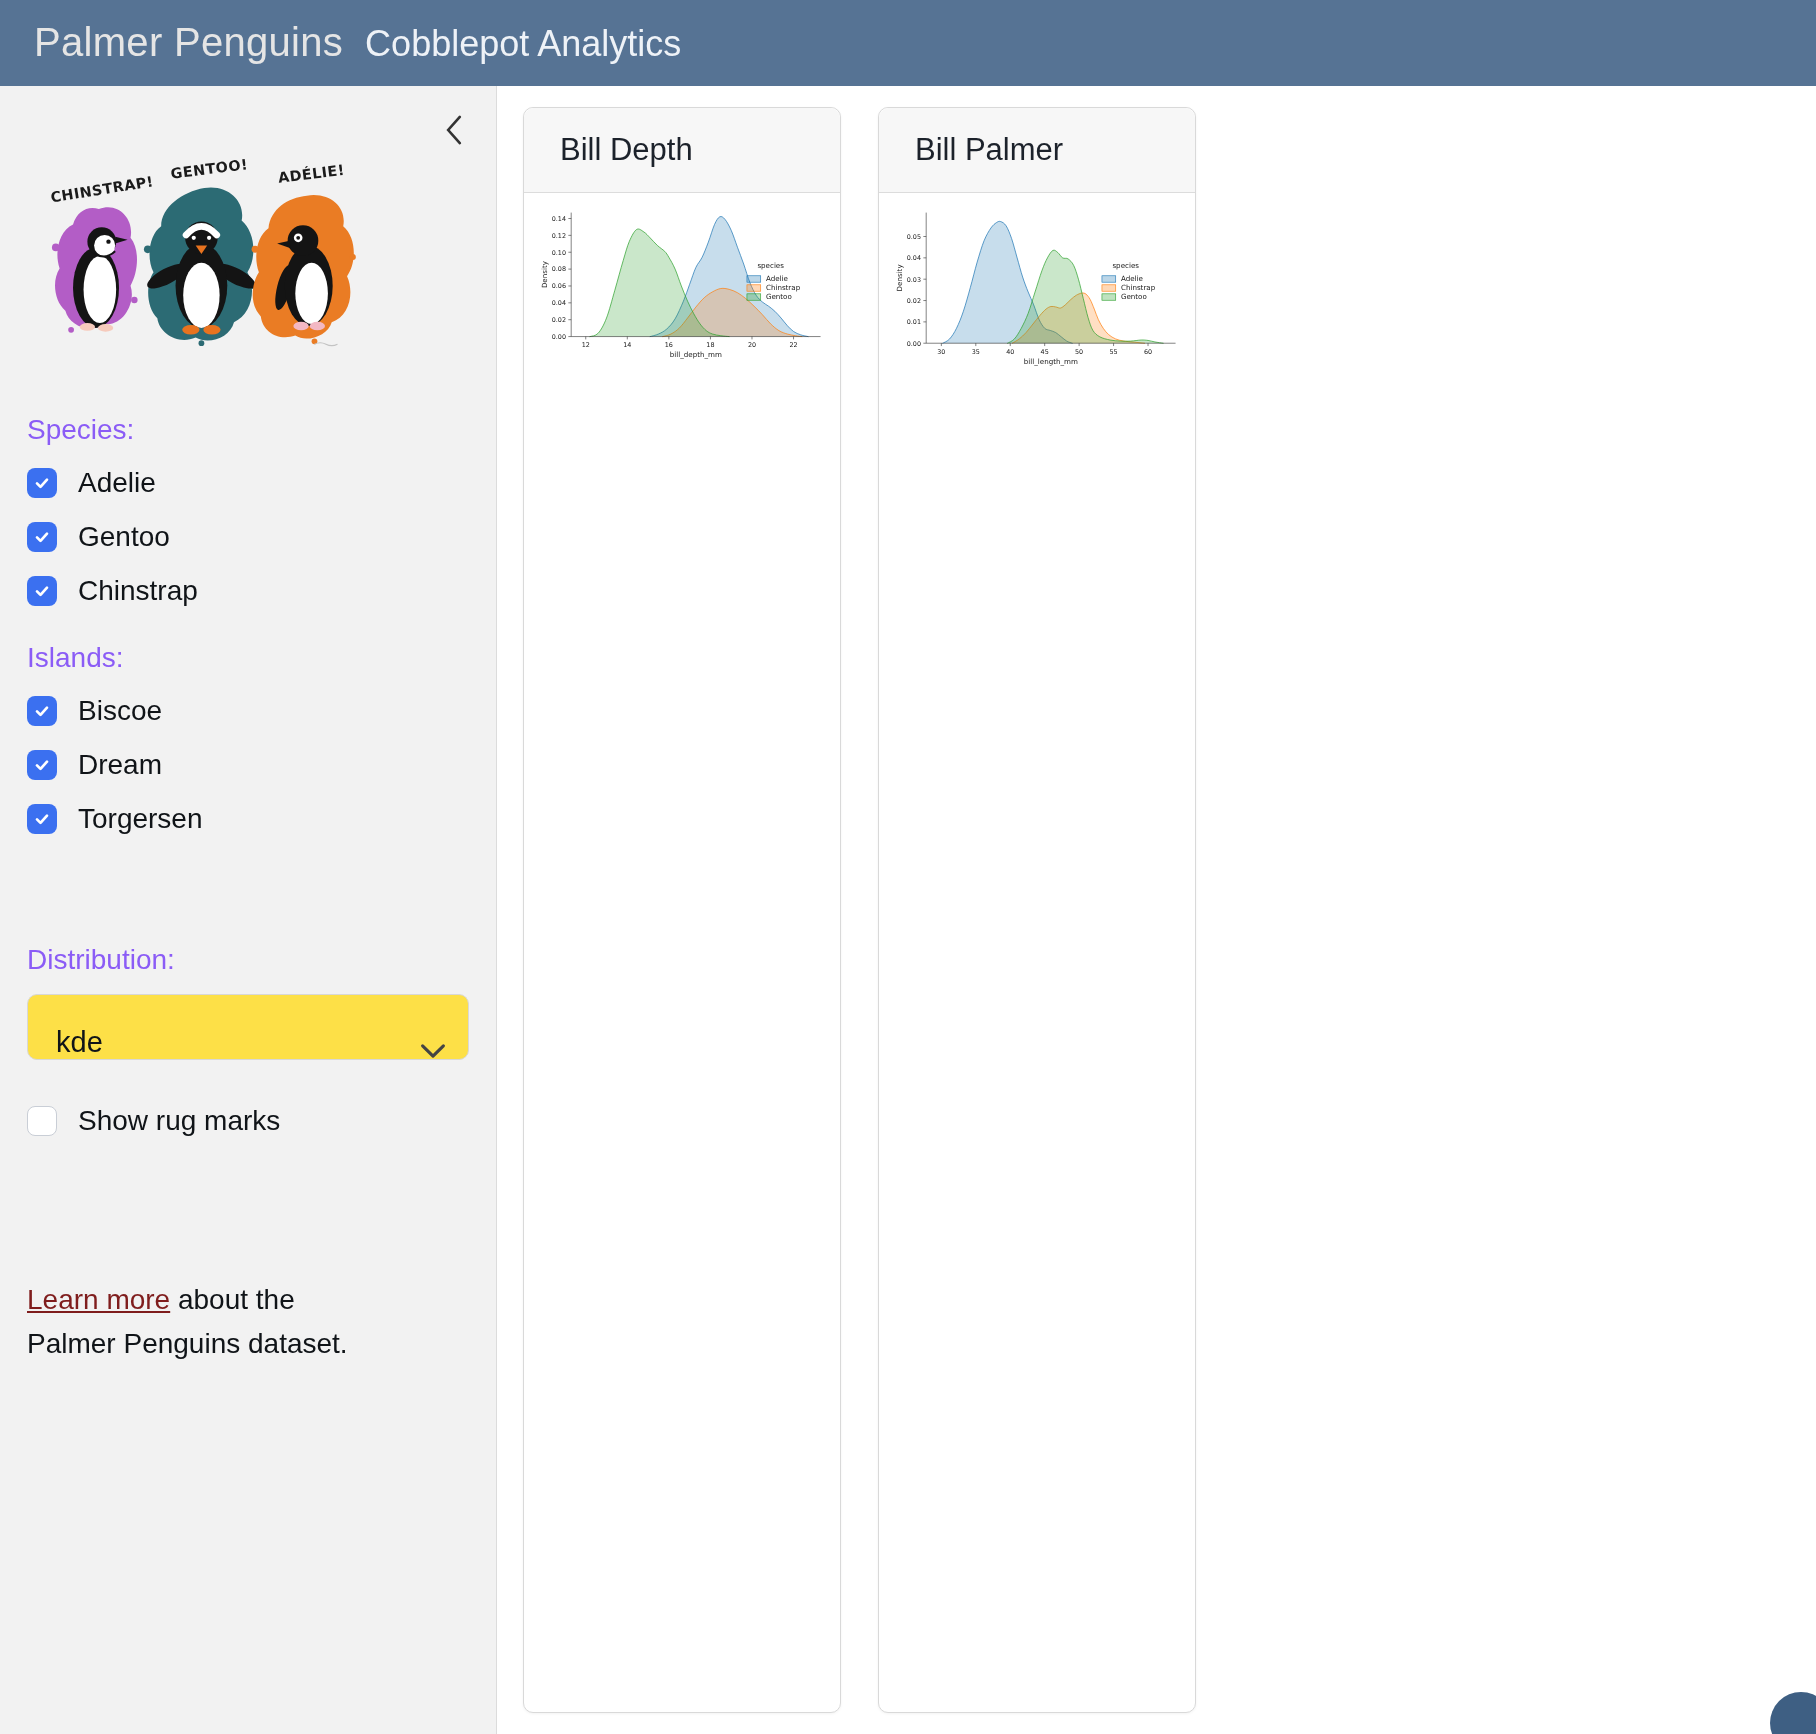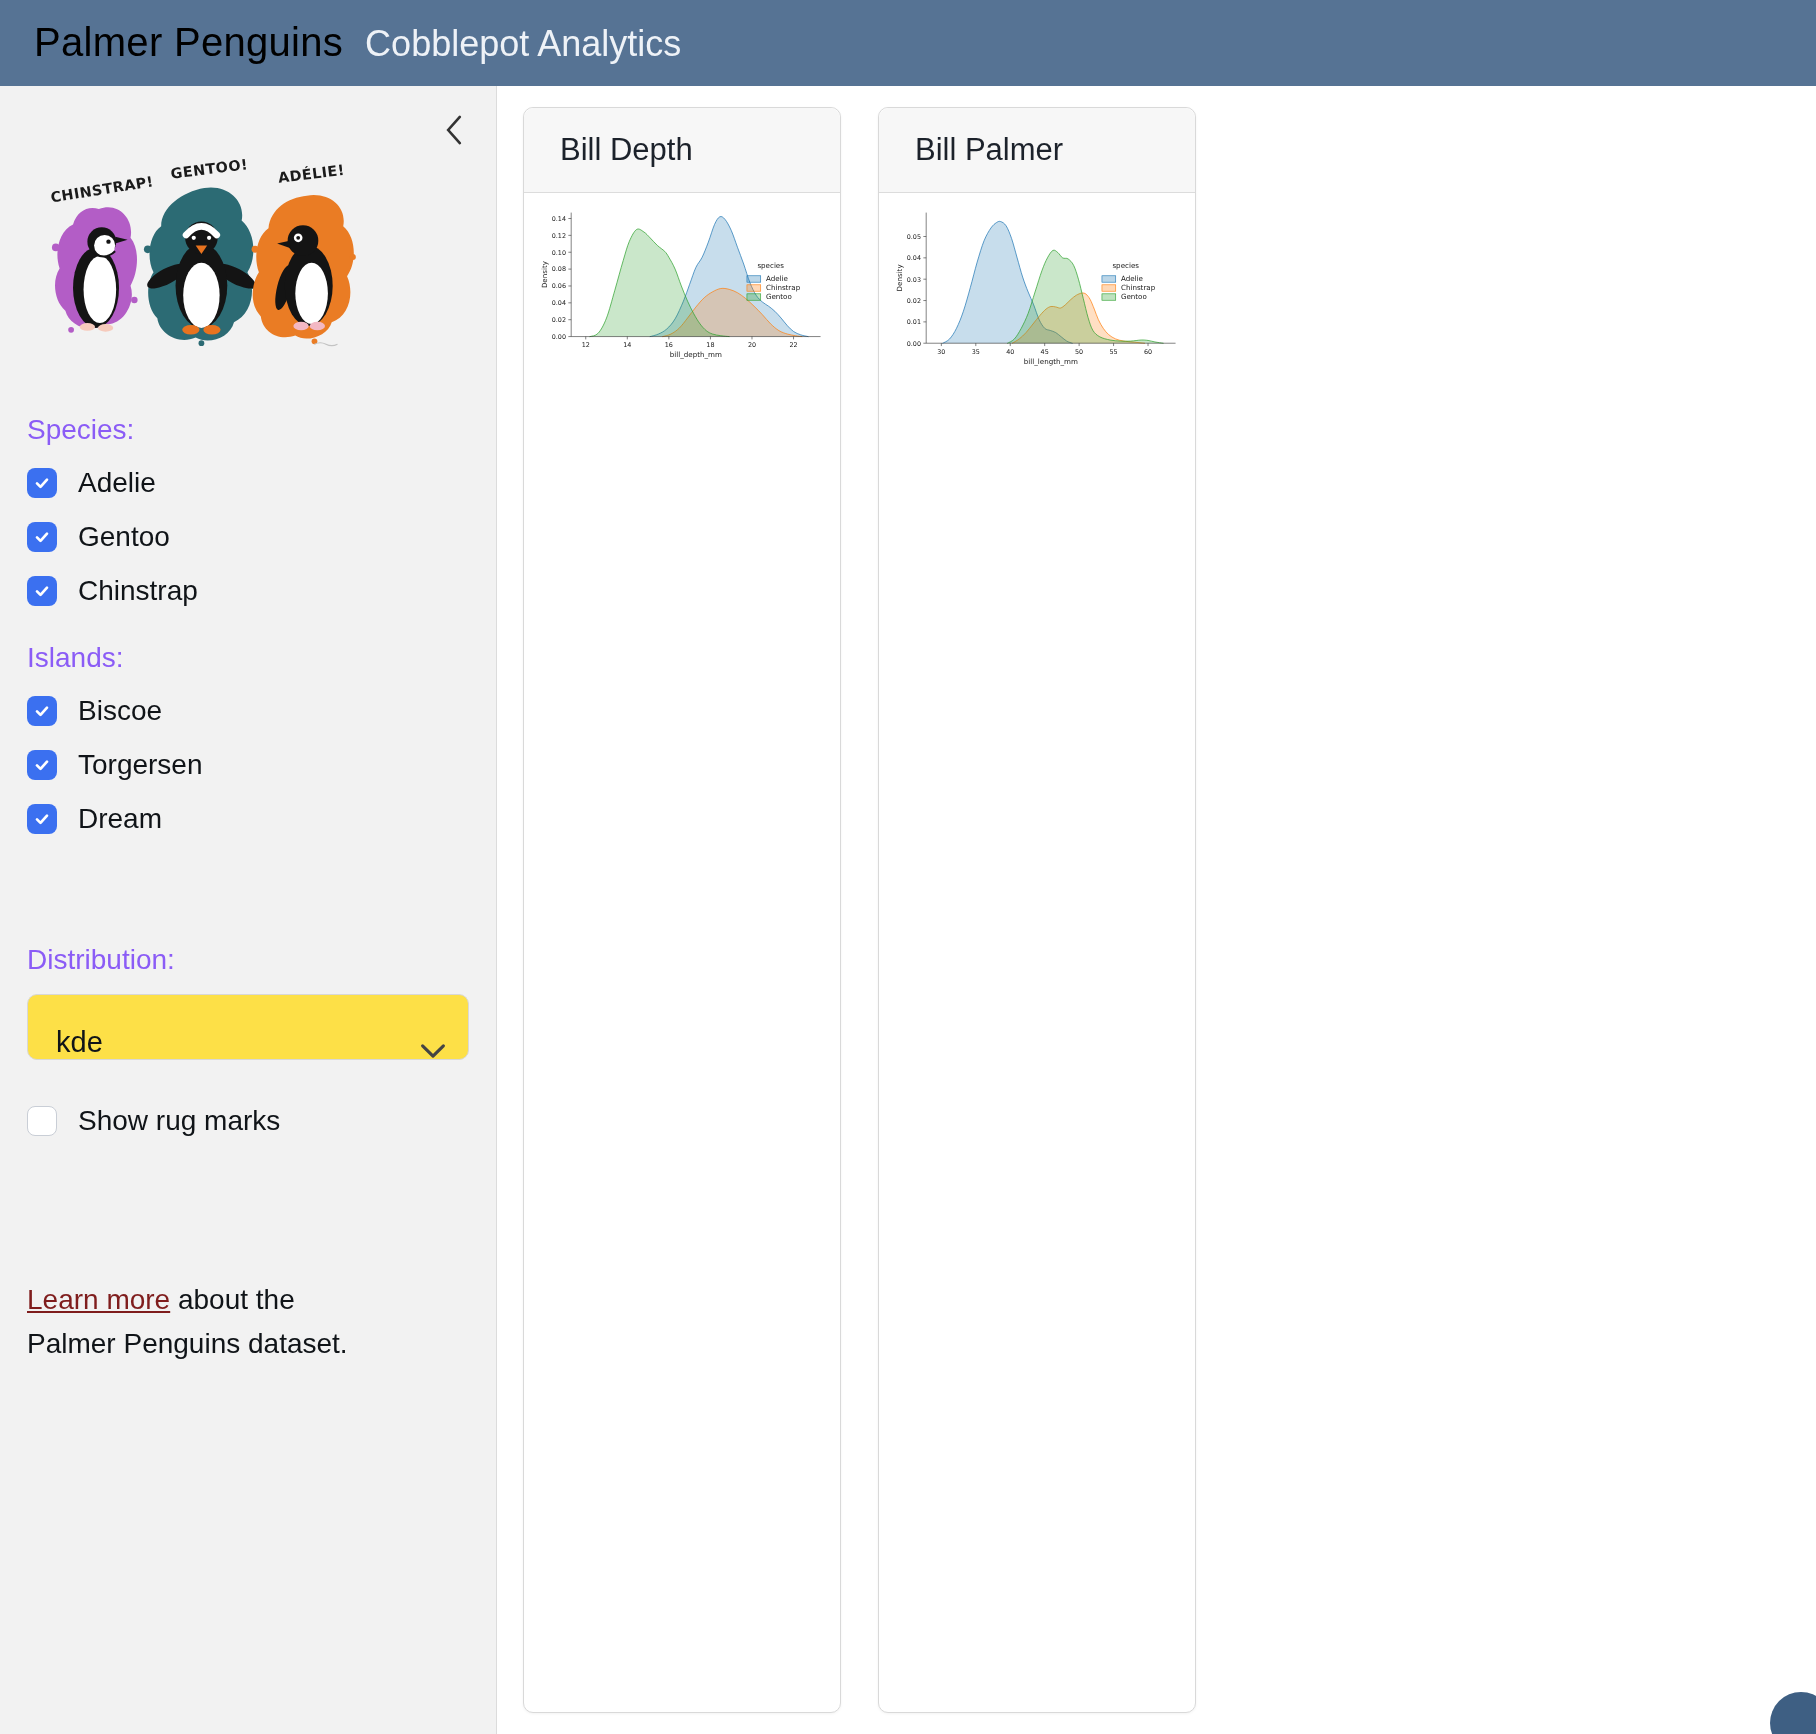--- a/index.html
+++ b/index.html
@@ -9,21 +9,21 @@
     background:#ffffff;
     font-family:"Liberation Sans", sans-serif;
     color:#101418;
   }
   .topbar {
     height:86px; background:#567394;
     display:flex; align-items:baseline; gap:22px;
     padding:0 34px;
   }
   .topbar .title-wrap { display:flex; align-items:baseline; gap:22px; margin-top:20px; }
-  .app-title { color:#000000; font-size:40px; font-weight:500; margin:0; letter-spacing:.3px; }
+  .app-title { color:#e5e5e5; font-size:40px; font-weight:500; margin:0; letter-spacing:.3px; }
   .app-subtitle { color:#eef2f7; font-size:36px; font-weight:400; }
 
   .content { display:flex; height:1648px; }
 
   
   .sidebar {
     width:497px; flex:none; background:#f2f2f2;
     border-right:1px solid #dcdcdc; position:relative;
     padding:0 27px;
   }
@@ -206,29 +206,29 @@
           </svg>
       </span>
       <span>Biscoe</span>
     </label>
     <label class="check-row">
       <span class="cb checked">
         <svg viewBox="0 0 24 24">
             <path d="M6 12.5l4.2 4.2L18 8" stroke="#fff" stroke-width="3.2" fill="none" stroke-linecap="round" stroke-linejoin="round"></path>
           </svg>
       </span>
+      <span>Dream</span>
+    </label>
+    <label class="check-row">
+      <span class="cb checked">
+        <svg viewBox="0 0 24 24">
+            <path d="M6 12.5l4.2 4.2L18 8" stroke="#fff" stroke-width="3.2" fill="none" stroke-linecap="round" stroke-linejoin="round"></path>
+          </svg>
+      </span>
       <span>Torgersen</span>
-    </label>
-    <label class="check-row">
-      <span class="cb checked">
-        <svg viewBox="0 0 24 24">
-            <path d="M6 12.5l4.2 4.2L18 8" stroke="#fff" stroke-width="3.2" fill="none" stroke-linecap="round" stroke-linejoin="round"></path>
-          </svg>
-      </span>
-      <span>Dream</span>
     </label>
 
     <div class="group-label lbl-dist">Distribution:</div>
 
     <div class="select">
       <span>kde</span>
       <svg width="26" height="16" viewBox="0 0 20 12">
         <path d="M2 2 L10 10 L18 2" stroke="#444" stroke-width="2.4" fill="none" stroke-linecap="round" stroke-linejoin="round"></path>
       </svg>
     </div>

